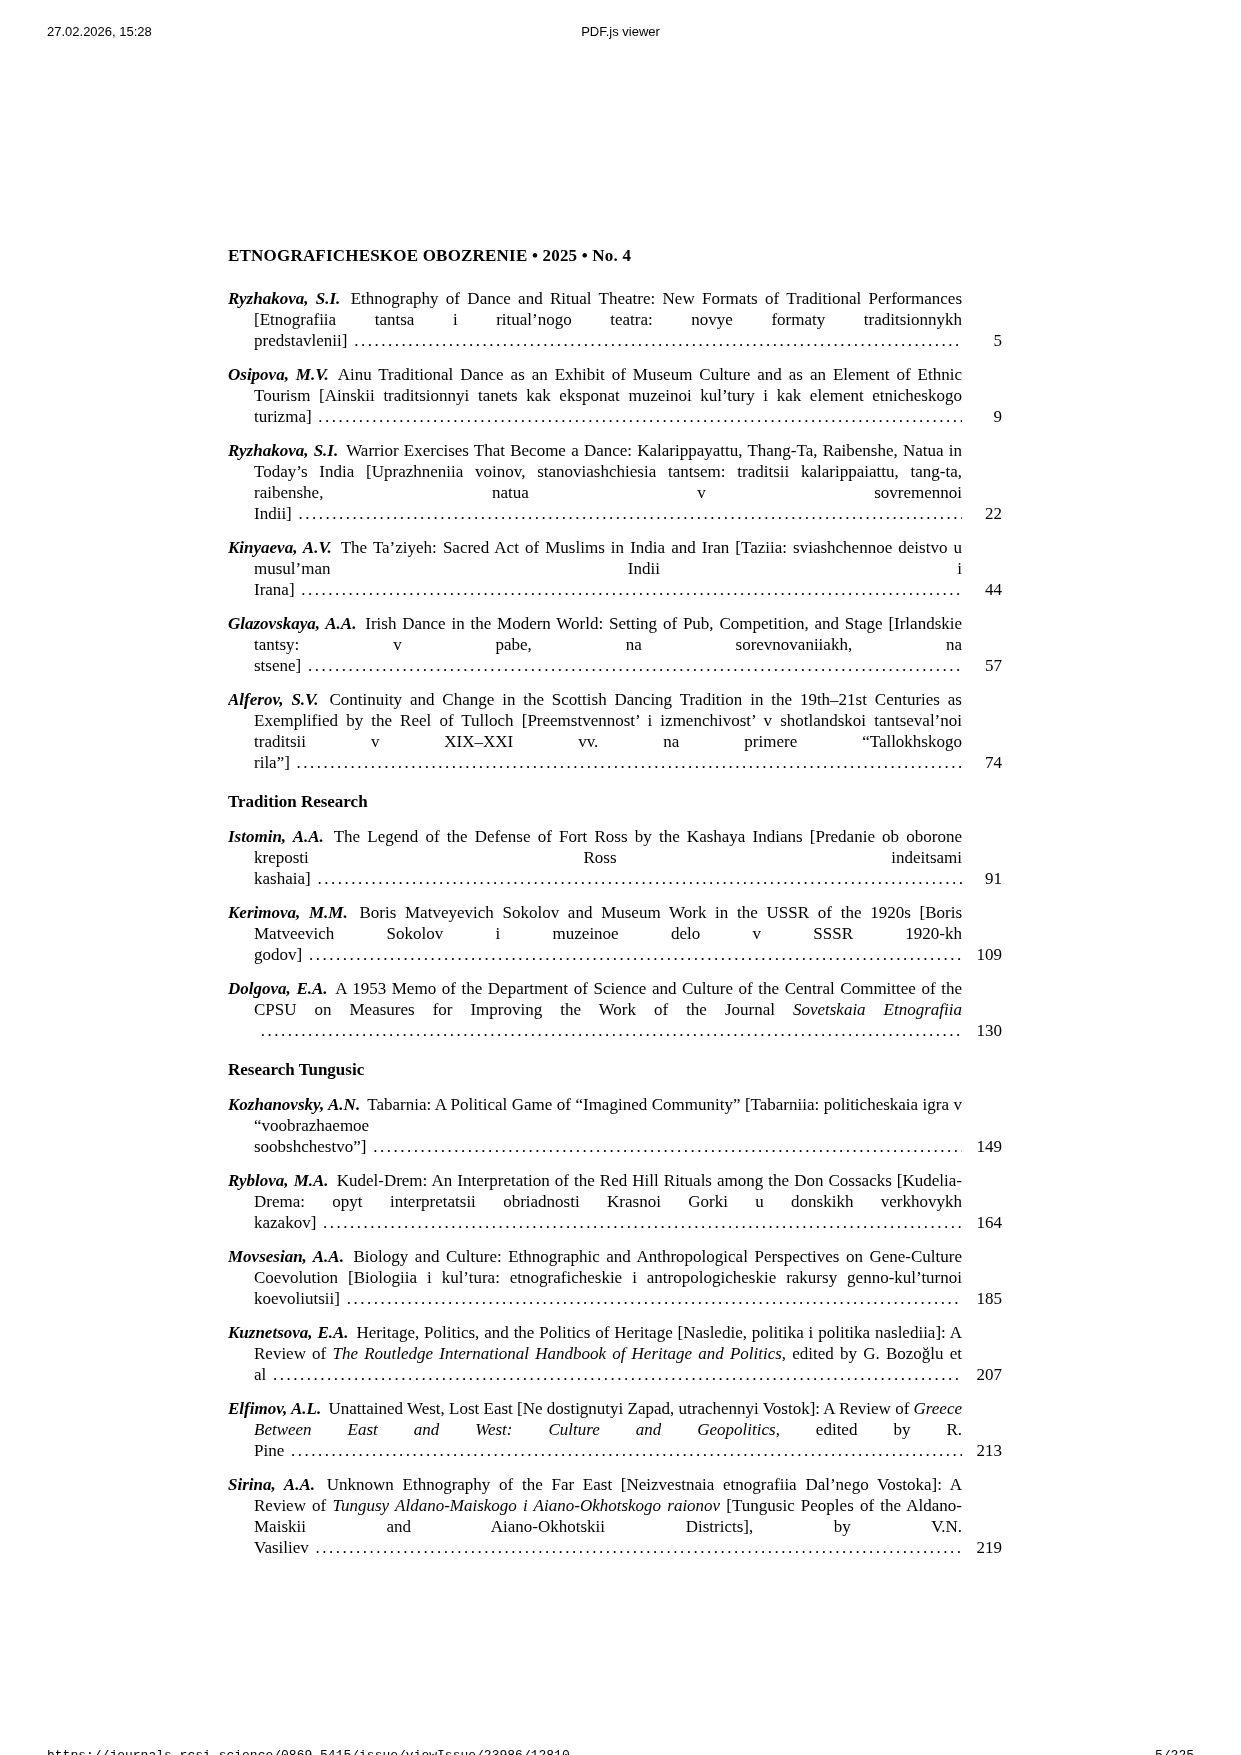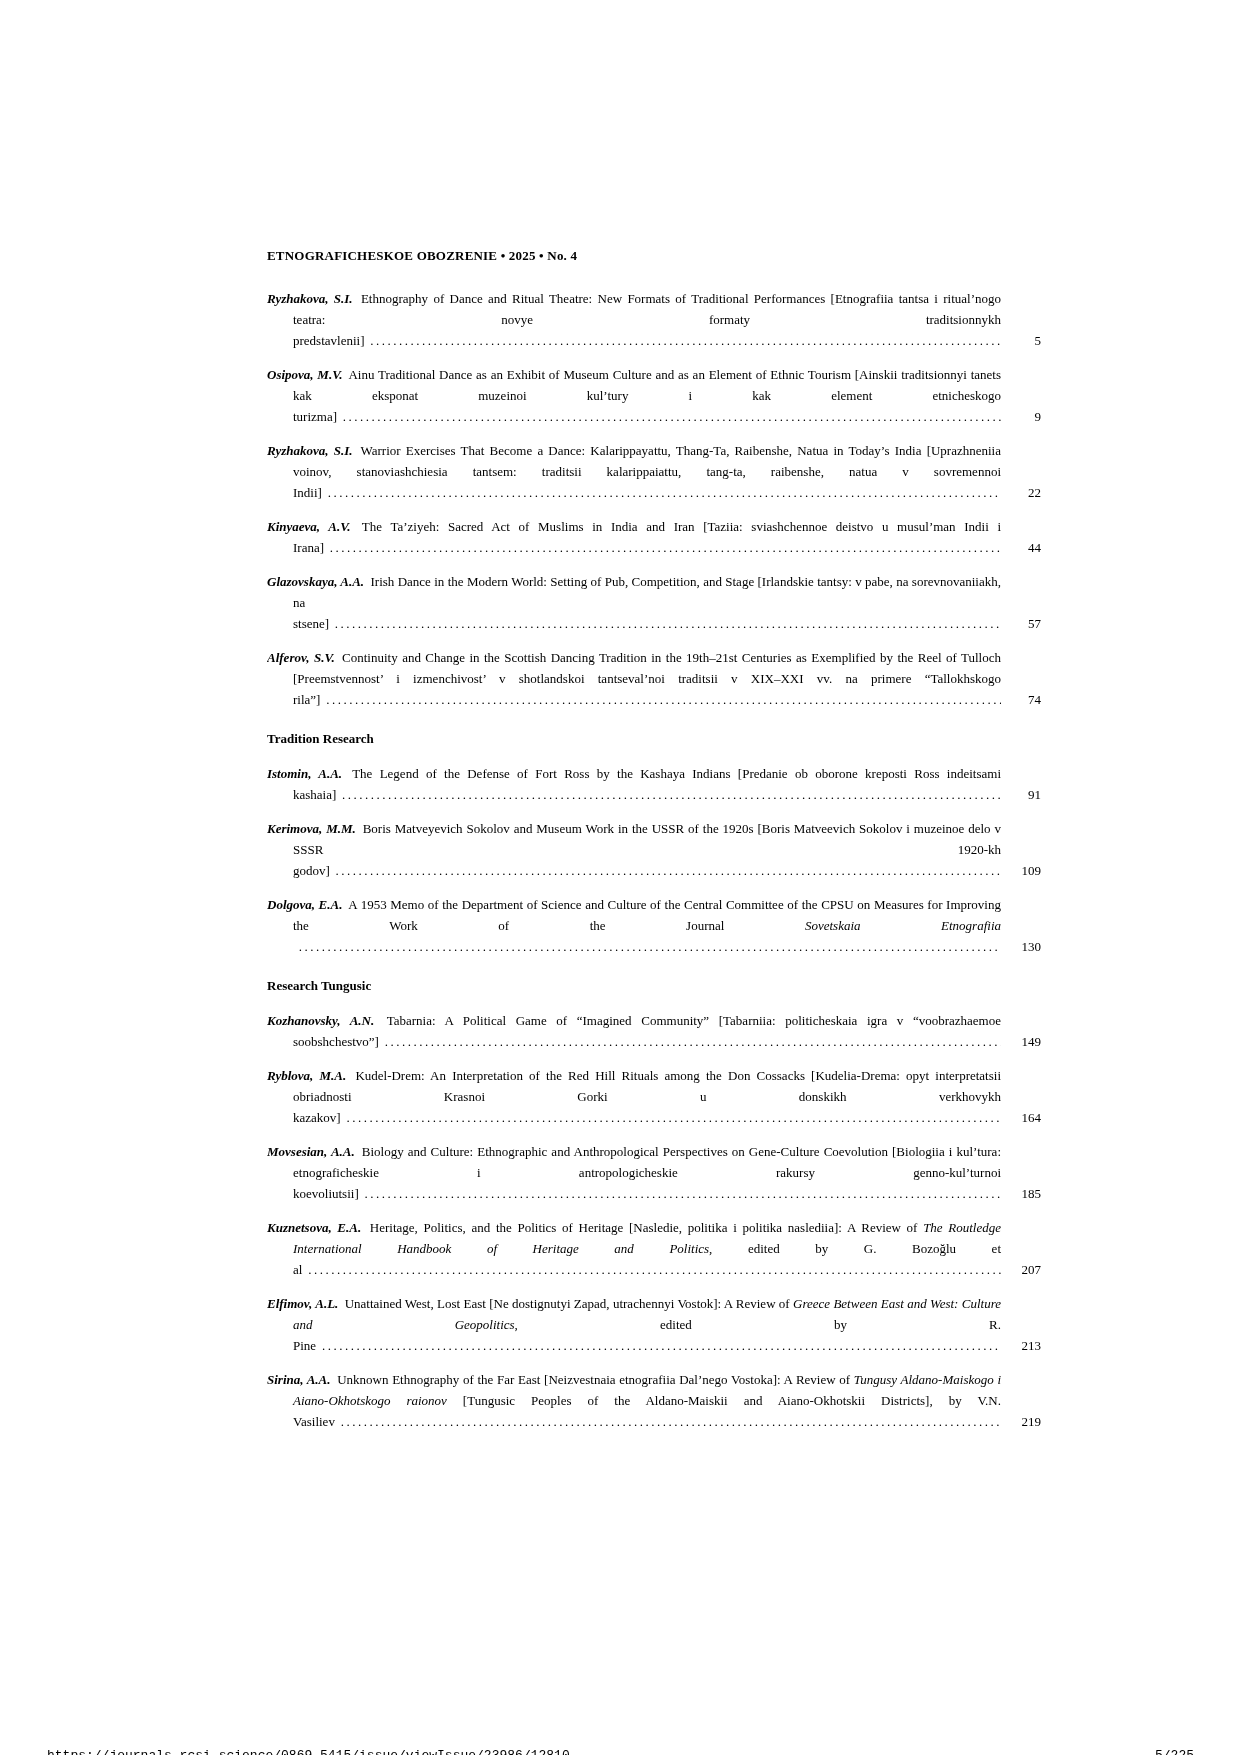--- a/index.html
+++ b/index.html
@@ -36,23 +36,22 @@
   .print-bar .right-text { position: absolute; right: 0; padding-left: 46px; }
   #print-header { top: 24px; height: 16px; }
   #print-footer { top: 1748px; height: 16px; font-family: Liberation Mono, monospace; }
 
   
   .page-content {
     position: absolute;
     left: 228px;
     top: 245px;
     width: 774px;
-    font-size: 13px;
+    font-size: 17px;
     line-height: 21px;
-    margin-left: 39px;
   }
   .journal-header {
     font-weight: bold;
     margin-bottom: 22px;
     letter-spacing: 0.2px;
   }
   .special-theme { margin-bottom: 16px; }
   .b  { font-weight: bold; }
   .i  { font-style: italic; }
   .bi { font-weight: bold; font-style: italic; }
@@ -89,20 +88,24 @@
     background: #ffffff;
     text-align: right;
     text-indent: 0;
   }
 </style>
 </head>
 <body>
 
 <div class="canvas">
 
+  <div id="print-header" class="print-bar">
+    <span class="left-text">27.02.2026, 15:28</span>
+    <span class="center-text">PDF.js viewer</span>
+  </div>
 
   <div class="page-content">
     <div class="journal-header">ETNOGRAFICHESKOE OBOZRENIE • 2025 • No. 4</div>
 
 
     <div id="toc-sections">
         <div class="entry"><span class="author">Ryzhakova, S.I.</span> <span>Ethnography of Dance and Ritual Theatre: New Formats of Traditional Performances [Etnografiia tantsa i ritual’nogo teatra: novye formaty traditsionnykh predstavlenii]</span><span class="dots">&nbsp;......................................................................................................................................................................................................................................</span><span class="pagenum">5</span></div>
         <div class="entry"><span class="author">Osipova, M.V.</span> <span>Ainu Traditional Dance as an Exhibit of Museum Culture and as an Element of Ethnic Tourism [Ainskii traditsionnyi tanets kak eksponat muzeinoi kul’tury i kak element etnicheskogo turizma]</span><span class="dots">&nbsp;......................................................................................................................................................................................................................................</span><span class="pagenum">9</span></div>
         <div class="entry"><span class="author">Ryzhakova, S.I.</span> <span>Warrior Exercises That Become a Dance: Kalarippayattu, Thang-Ta, Raibenshe, Natua in Today’s India [Uprazhneniia voinov, stanoviashchiesia tantsem: traditsii kalarippaiattu, tang-ta, raibenshe, natua v sovremennoi Indii]</span><span class="dots">&nbsp;......................................................................................................................................................................................................................................</span><span class="pagenum">22</span></div>
         <div class="entry"><span class="author">Kinyaeva, A.V.</span> <span>The Ta’ziyeh: Sacred Act of Muslims in India and Iran [Taziia: sviashchennoe deistvo u musul’man Indii i Irana]</span><span class="dots">&nbsp;......................................................................................................................................................................................................................................</span><span class="pagenum">44</span></div>

